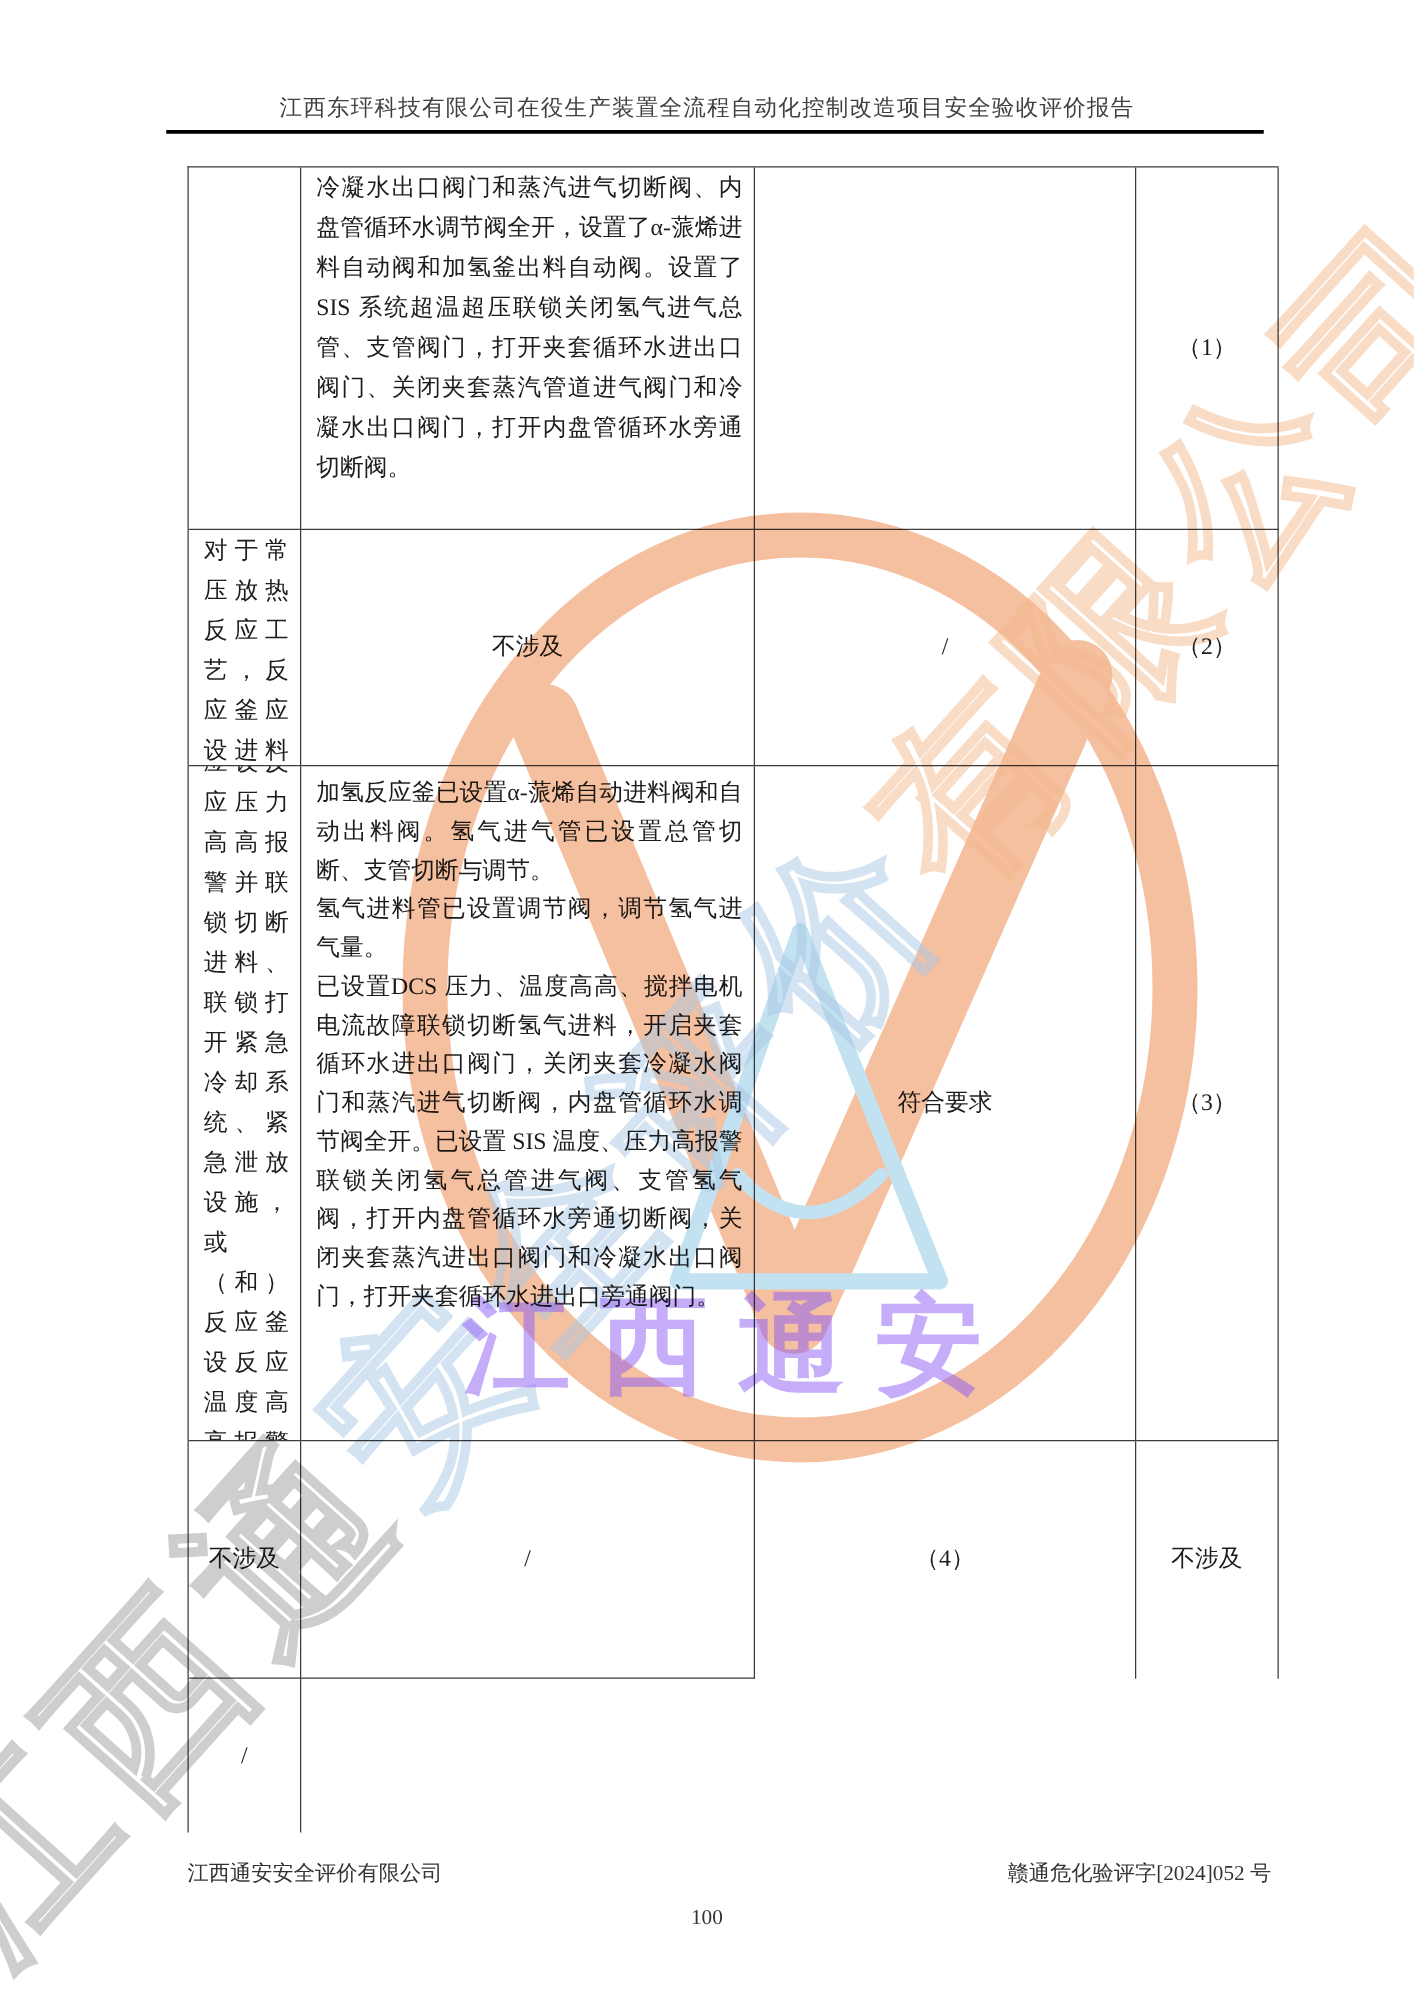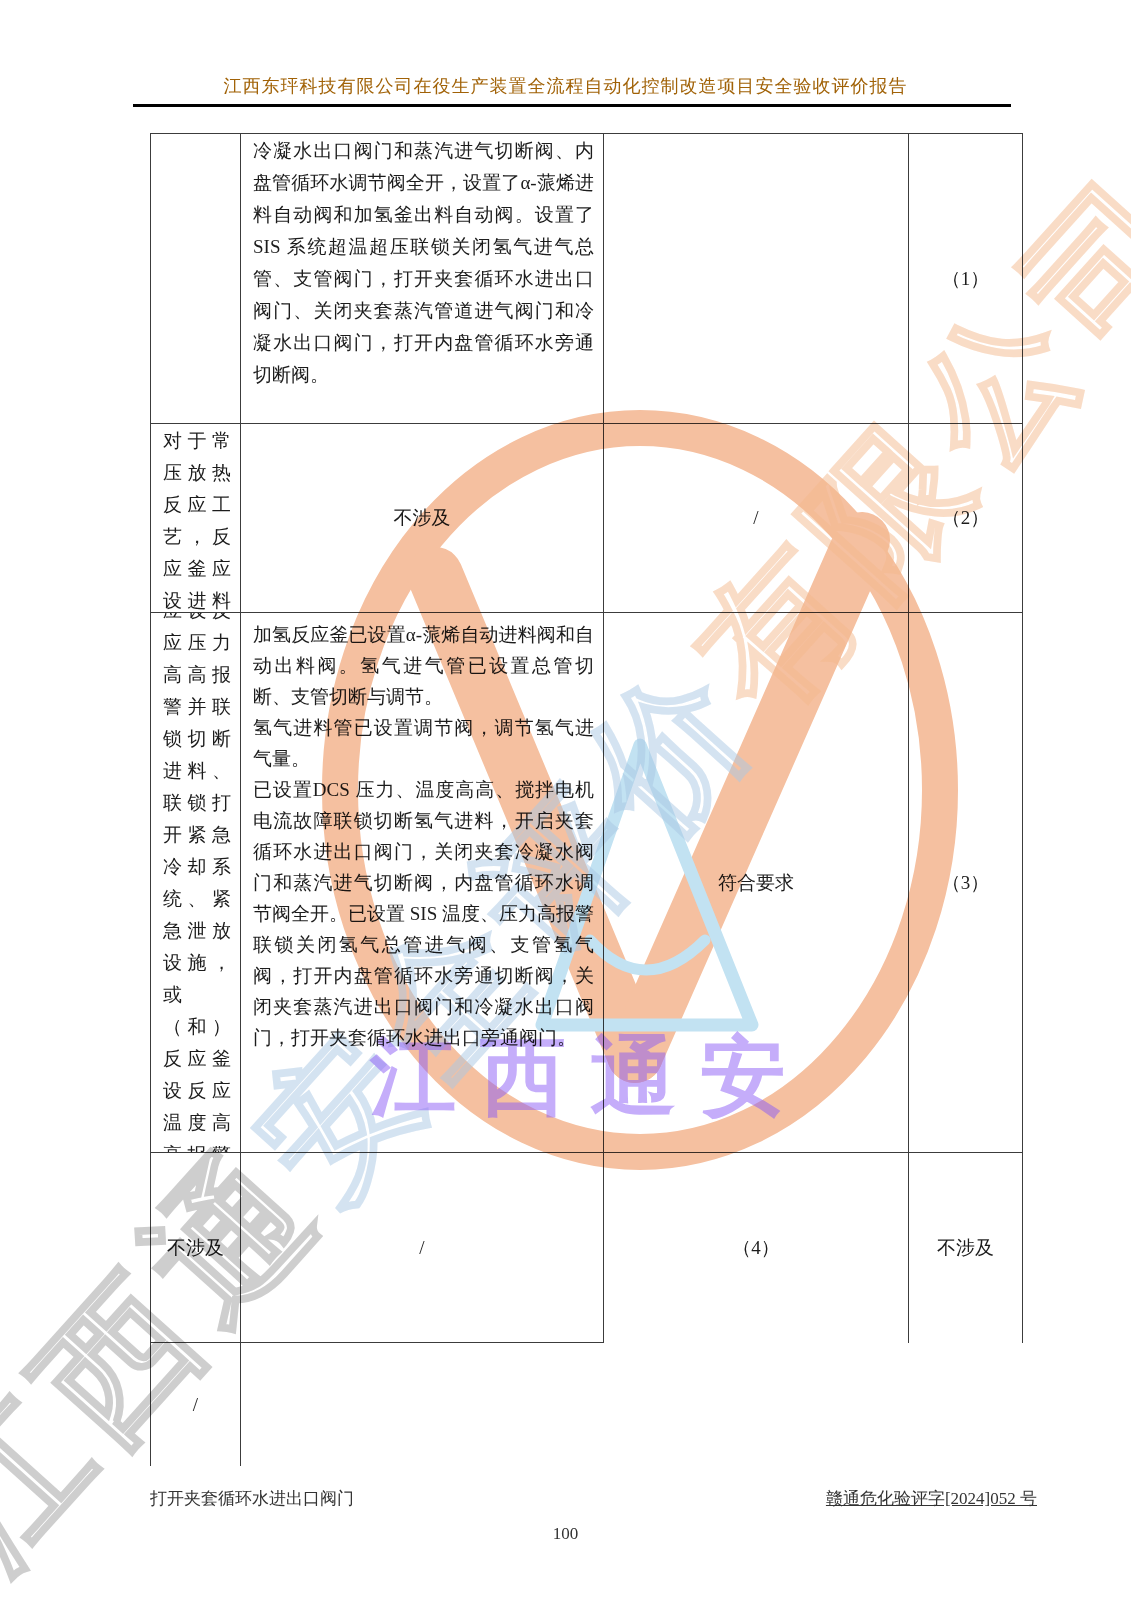--- a/index.html
+++ b/index.html
@@ -4,21 +4,21 @@
 <style>
   html,body { margin:0; padding:0; }
   body {
     width:1131px; height:1600px; position:relative; overflow:hidden;
     background:#ffffff; color:#1c1c1c;
     font-family:"Liberation Serif","DejaVu Serif",serif;
   }
   
   .header-title {
     position:absolute; top:74px; left:0; width:100%;
-    text-align:center; font-size:18px; letter-spacing:1px; color:#a16207;
+    text-align:center; font-size:18px; letter-spacing:1px; color:#404040;
   }
   .header-rule {
     position:absolute; top:104px; left:133px; width:878px; height:3px; background:#000;
   }
   
   .doc-table {
     position:absolute; left:150px; top:133px; z-index:2;
     display:grid;
     grid-template-columns:90px 363px 305px 114px;
     grid-template-rows:290px 189px 540px 190px 123px;
@@ -31,21 +31,21 @@
   }
   .row-last { border-bottom:none; }
   .c-center { display:flex; align-items:center; justify-content:center; }
   .c-text { padding:1px 9px 0 12px; text-align:justify; white-space:pre-line; }
   .v-center { display:flex; align-items:center; }
   .tight { line-height:31px; padding-top:6px; }
   
   .footer { position:absolute; top:1487px; font-size:17px; color:#333; }
   .footer-left { left:150px; }
   .footer-center { left:50%; transform:translateX(-50%);margin-top:37px; }
-  .footer-right { right:94px;text-decoration:underline; }
+  .footer-right { right:114px; }
   
   .wm { position:absolute; inset:0; pointer-events:none; z-index:5; mix-blend-mode:multiply; }
   .wm-logo { position:absolute; left:290px; top:400px; }
   .wm-diagonal {
     position:absolute; left:565px; top:870px;
     transform:translate(-50%,-50%) rotate(-48deg);
     font-family:"Liberation Sans","DejaVu Sans",sans-serif; font-weight:bold;
     font-size:150px; letter-spacing:14px; white-space:nowrap; opacity:.5;
   }
   .wm-diagonal span { color:transparent; }
@@ -101,15 +101,15 @@
     <line x1="345" y1="655" x2="572" y2="140" stroke="#f5c0a0" stroke-width="56" stroke-linecap="round"></line>
     <path d="M 350 345 L 252 625 L 462 625 Z" fill="none" stroke="#c2e2f2" stroke-width="13" stroke-linejoin="round"></path>
     <path d="M 300 540 Q 355 600 415 540" fill="none" stroke="#c2e2f2" stroke-width="11" stroke-linecap="round"></path>
   </svg>
   <div class="wm-diagonal">
     <span class="seg-gray">江西通</span><span class="seg-blue">安全评价</span><span class="seg-orange">有限公司</span>
   </div>
   <div class="wm-stamp">江西通安</div>
 </div>
 
-<div class="footer footer-left">打开夹套循环水进出口阀门</div>
+<div class="footer footer-left">江西通安安全评价有限公司</div>
 <div class="footer footer-center">100</div>
 <div class="footer footer-right">赣通危化验评字[2024]052 号</div>
 
 </body></html>

